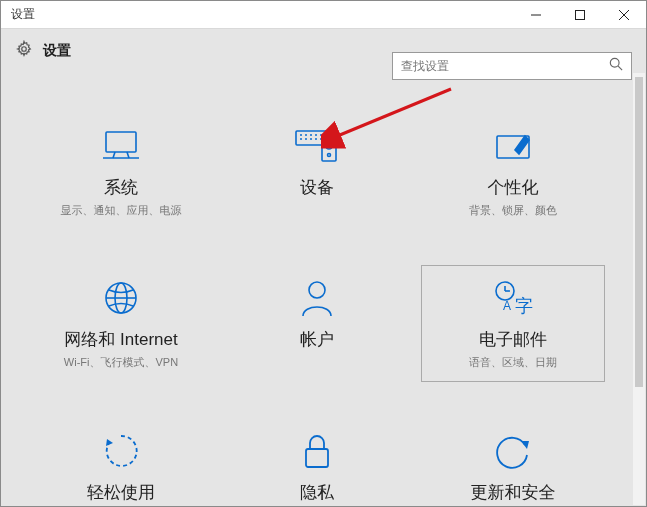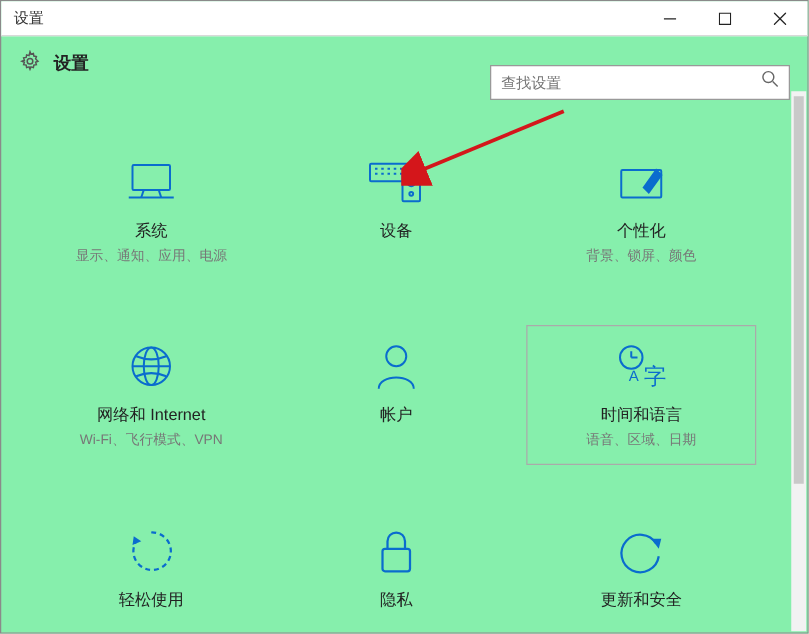--- a/index.html
+++ b/index.html
@@ -1,35 +1,35 @@
 <!DOCTYPE html>
 <html><head>
 <meta charset="utf-8">
 <style>
   * { box-sizing: border-box; margin: 0; padding: 0; }
   html, body { width: 647px; height: 507px; font-family: "Microsoft YaHei", "Segoe UI", sans-serif; background: #fff; overflow: hidden; }
-  .window { width: 647px; height: 507px; border: 1px solid #8a8a8a; background: #86efac; position: relative; }
+  .window { width: 647px; height: 507px; border: 1px solid #8a8a8a; background: #e5e5e5; position: relative; }
   .titlebar { height: 28px; display: flex; align-items: center; justify-content: space-between; background: #fff; border-bottom: 1px solid #d9d9d9; }
   .titlebar-left { display: flex; align-items: center; padding-left: 10px; font-size: 12px; color: #333; }
   .titlebar-ctrls { display: flex; }
   .titlebar-btn { width: 44px; height: 28px; display: flex; align-items: center; justify-content: center; color: #222; }
   .titlebar-btn svg { display: block; }
   .header { height: 44px; display: flex; align-items: center; padding: 0 14px; gap: 10px; position: relative; }
   .gear { color: #555; }
   .header-title { font-size: 14px; font-weight: 600; color: #222; }
   .search { margin-left: auto; width: 240px; height: 28px; border: 1px solid #999; background: #fff; display: flex; align-items: center; padding: 0 8px; margin-top: 29px; }
   .search input { flex: 1; border: none; outline: none; font-size: 12px; color: #666; background: transparent; }
   .search-icon { color: #666; }
   .content-wrap { position: absolute; top: 72px; left: 0; right: 13px; bottom: 0; overflow: hidden; }
   .grid { display: grid; grid-template-columns: repeat(3, 1fr); gap: 36px 12px; padding: 40px 28px 20px 28px; }
   .tile { display: flex; flex-direction: column; align-items: center; text-align: center; padding: 10px 6px; border: 1px solid transparent; cursor: pointer; }
   .tile.highlight { border: 1px solid #aaa; }
   .tile-icon { height: 44px; display: flex; align-items: center; justify-content: center; margin-bottom: 8px; }
   .tile-icon svg { stroke: #0a6cce; fill: none; }
-  .tile-title { font-size: 13px; color: #222; margin-bottom: 4px; }
+  .tile-title { font-size: 17px; color: #222; margin-bottom: 4px; }
   .tile-desc { font-size: 11px; color: #777; line-height: 1.4; max-width: 150px; text-align: center; }
   .scrollbar { position: absolute; top: 72px; bottom: 1px; right: 1px; width: 12px; background: #f2f2f2; }
   .scroll-thumb { position: absolute; left: 2px; right: 2px; top: 4px; height: 310px; background: #c9c9c9; }
   .arrow-annot { position: absolute; pointer-events: none; }
 </style>
 </head>
 <body>
 
 <div class="window">
 
@@ -151,21 +151,21 @@
       <div class="tile highlight">
         <div class="tile-icon">
           <svg width="44" height="40" viewBox="0 0 44 40" stroke-width="1.6">
             <circle cx="14" cy="13" r="9"></circle>
             <line x1="14" y1="13" x2="14" y2="8"></line>
               <line x1="14" y1="13" x2="19" y2="13"></line>
             <text x="24" y="34" font-size="18" fill="#0a6cce" stroke="none" font-family="sans-serif">字</text>
             <text x="12" y="32" font-size="12" fill="#0a6cce" stroke="none" font-family="sans-serif">A</text>
           </svg>
         </div>
-        <div class="tile-title">时间和语言</div>
+        <div class="tile-title">电子邮件</div>
         <div class="tile-desc">语音、区域、日期</div>
       </div>
 
       <div class="tile">
         <div class="tile-icon">
           <svg width="40" height="40" viewBox="0 0 40 40" stroke-width="1.8">
             <path d="M20 5 A15 15 0 1 1 8 12" stroke-dasharray="4 3"></path>
             <polygon points="6,8 12,12 5,15" fill="#0a6cce" stroke="none"></polygon>
           </svg>
         </div>

